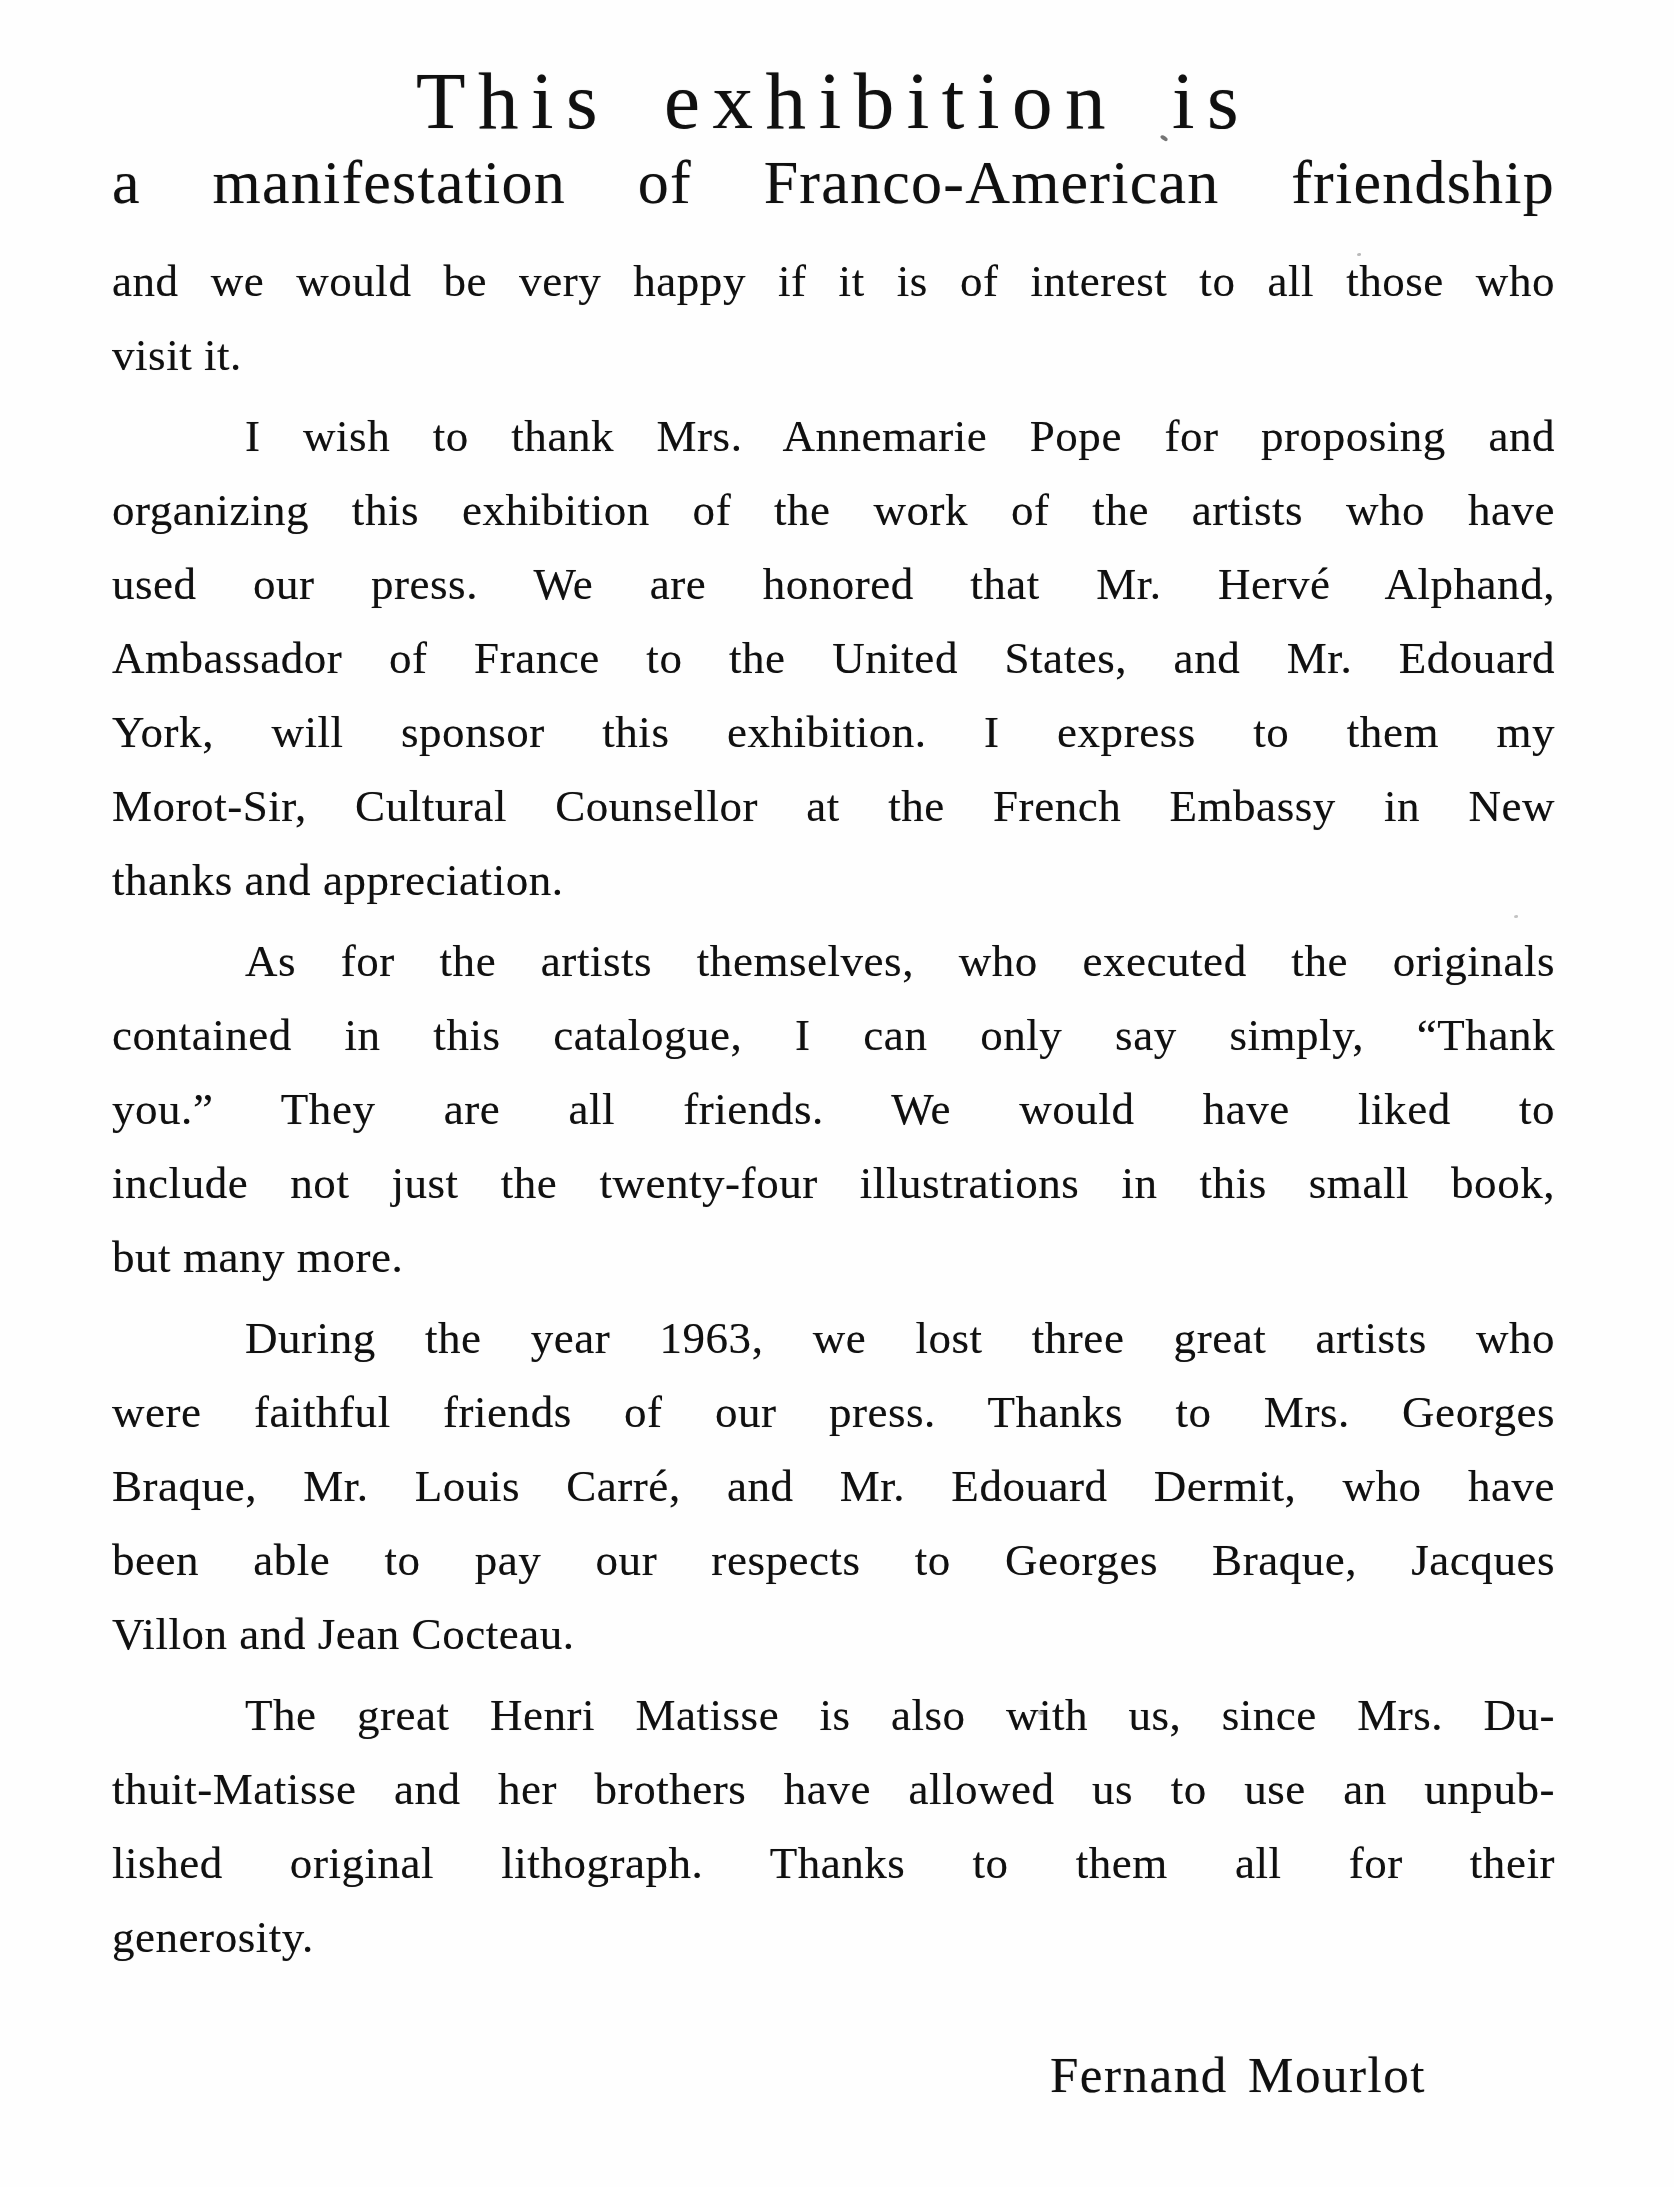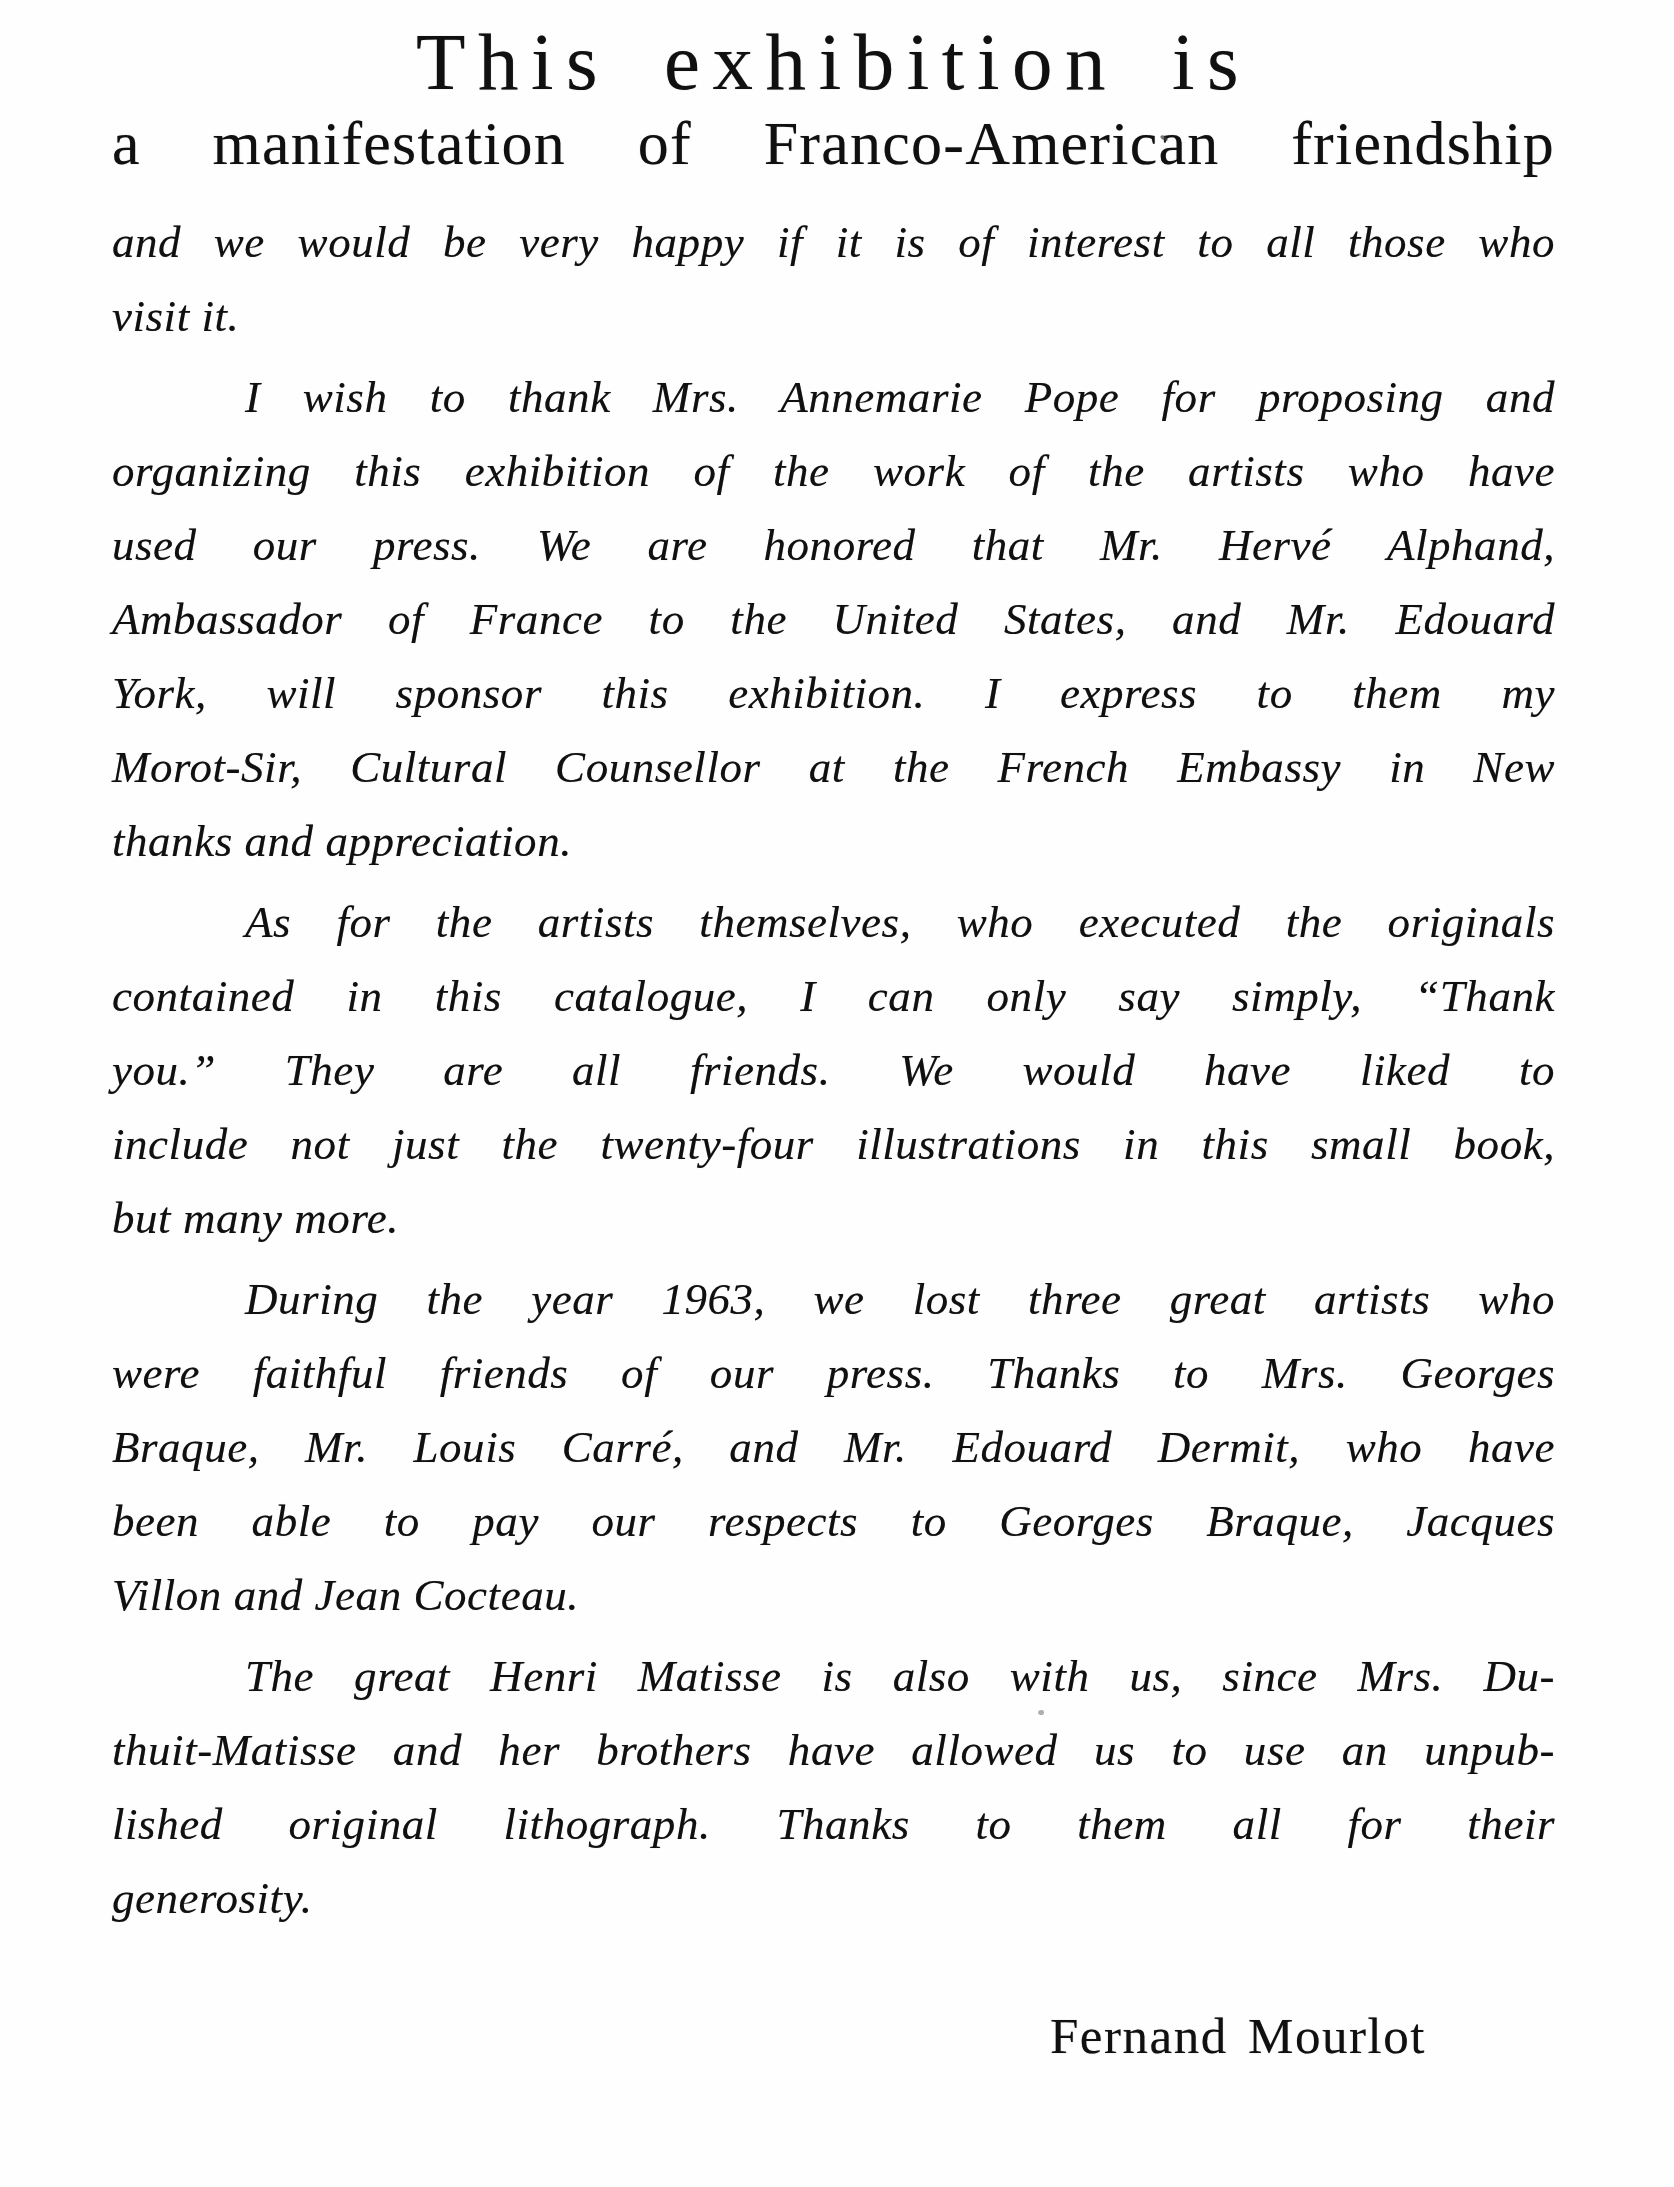--- a/index.html
+++ b/index.html
@@ -13,21 +13,21 @@
     position: relative;
     overflow: hidden;
     font-family: "Liberation Serif", "DejaVu Serif", serif;
     color: #101010;
   }
   .page {
     position: relative;
     width: 100%;
     height: 100%;
     box-sizing: border-box;
-    padding: 18px 119px 0 112px;
+    padding: 57px 119px 0 112px;
     background: #fefefe;
   }
   .title {
     margin: 0;
     font-size: 81px;
     font-weight: normal;
     line-height: 89px;
     text-align: center;
     letter-spacing: 0.155em;
     word-spacing: 0.26em;
@@ -46,21 +46,20 @@
   }
   .para { margin: 0; }
   .para + .para { margin-top: 6.9px; }
   .line {
     font-size: 45px;
     line-height: 74px;
     letter-spacing: 0.012em;
     text-align: justify;
     text-align-last: justify;
     text-shadow: 0 0 0.7px rgba(10,10,10,0.45);
-    font-style: italic;
   }
   .line.last { text-align-last: left; }
   .para.indent .line.first { text-indent: 133px; }
   .signature {
     margin-top: 62px;
     padding-right: 129px;
     font-size: 51px;
     line-height: 79px;
     text-align: right;
     letter-spacing: 0.03em;

